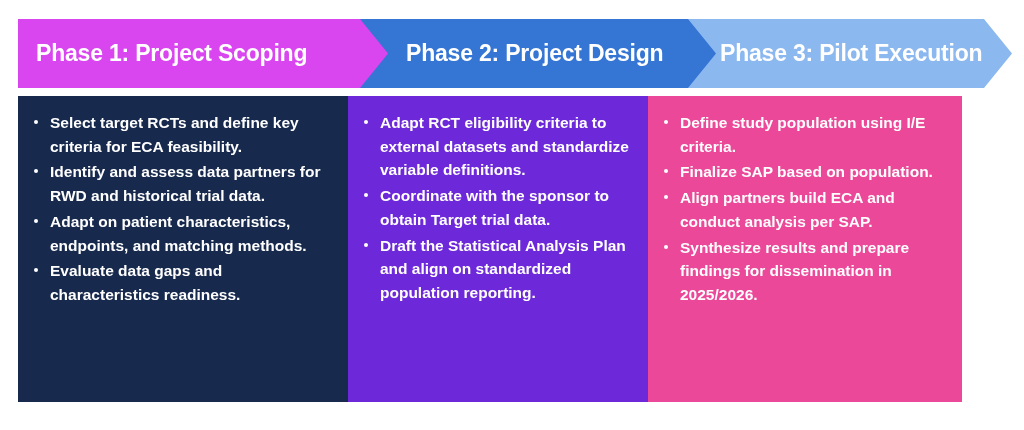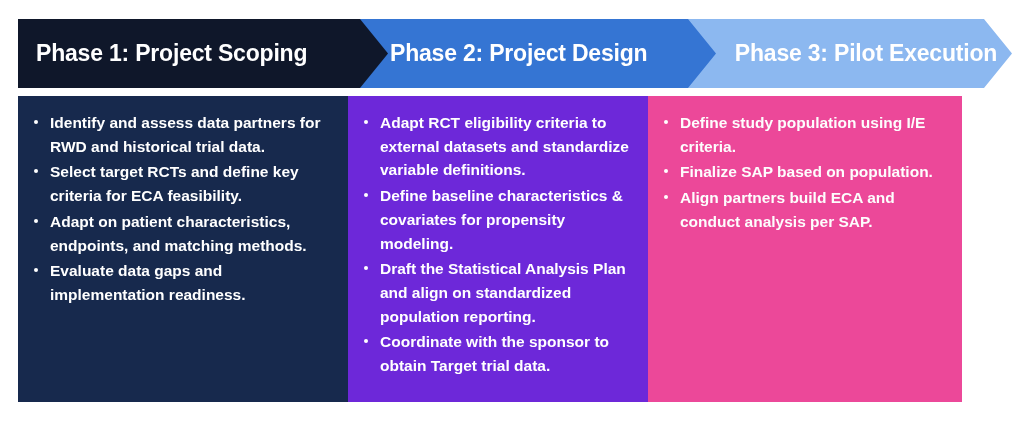--- a/index.html
+++ b/index.html
@@ -44,47 +44,46 @@
     letter-spacing: -0.2px;
     white-space: nowrap;
     position: relative;
     z-index: 3;
   }
 
   
   #header-1 {
     left: 0;
     width: 370px;
-    background: #0f172a;
+    background: #d946ef;
     -webkit-clip-path: polygon(0 0, 342px 0, 370px 50%, 342px 100%, 0 100%);
     clip-path: polygon(0 0, 342px 0, 370px 50%, 342px 100%, 0 100%);
     z-index: 3;
   }
   #header-1 .ph-label { margin-left: 18px; }
 
   
   #header-2 {
     left: 324px;
     width: 374px;
     background: #3575d3;
     -webkit-clip-path: polygon(0 0, 346px 0, 374px 50%, 346px 100%, 0 100%, 28px 50%);
     clip-path: polygon(0 0, 346px 0, 374px 50%, 346px 100%, 0 100%, 28px 50%);
     z-index: 2;
   }
-  #header-2 .ph-label { margin-left: 48px; }
+  #header-2 .ph-label { margin-left: 64px; }
 
   
   #header-3 {
     left: 652px;
     width: 342px;
     background: #8cb8f0;
     -webkit-clip-path: polygon(0 0, 314px 0, 342px 50%, 314px 100%, 0 100%, 28px 50%);
     clip-path: polygon(0 0, 314px 0, 342px 50%, 314px 100%, 0 100%, 28px 50%);
     z-index: 1;
-    justify-content: center;
   }
   #header-3 .ph-label { margin-left: 50px; }
 
   
   .body-row {
     position: absolute;
     left: 18px;
     top: 96px;
     width: 966px;
     height: 306px;
@@ -144,69 +143,69 @@
     </div>
 
   </div>
 
   <div class="body-row">
 
     <div class="phase-body" id="body-1">
       <ul class="bullet-list">
         <li class="bullet-item">
           <span class="dot"></span>
+          <span>Select target RCTs and define key criteria for ECA feasibility.</span>
+        </li>
+        <li class="bullet-item">
+          <span class="dot"></span>
           <span>Identify and assess data partners for RWD and historical trial data.</span>
         </li>
         <li class="bullet-item">
           <span class="dot"></span>
-          <span>Select target RCTs and define key criteria for ECA feasibility.</span>
-        </li>
-        <li class="bullet-item">
-          <span class="dot"></span>
           <span>Adapt on patient characteristics, endpoints, and matching methods.</span>
         </li>
         <li class="bullet-item">
           <span class="dot"></span>
-          <span>Evaluate data gaps and implementation readiness.</span>
+          <span>Evaluate data gaps and characteristics readiness.</span>
         </li>
       </ul>
     </div>
 
     <div class="phase-body" id="body-2">
       <ul class="bullet-list">
         <li class="bullet-item">
           <span class="dot"></span>
           <span>Adapt RCT eligibility criteria to external datasets and standardize variable definitions.</span>
         </li>
         <li class="bullet-item">
           <span class="dot"></span>
-          <span>Define baseline characteristics &amp; covariates for propensity modeling.</span>
+          <span>Coordinate with the sponsor to obtain Target trial data.</span>
         </li>
         <li class="bullet-item">
           <span class="dot"></span>
           <span>Draft the Statistical Analysis Plan and align on standardized population reporting.</span>
-        </li>
-        <li class="bullet-item">
-          <span class="dot"></span>
-          <span>Coordinate with the sponsor to obtain Target trial data.</span>
         </li>
       </ul>
     </div>
 
     <div class="phase-body" id="body-3">
       <ul class="bullet-list">
         <li class="bullet-item">
           <span class="dot"></span>
           <span>Define study population using I/E criteria.</span>
         </li>
         <li class="bullet-item">
           <span class="dot"></span>
           <span>Finalize SAP based on population.</span>
         </li>
         <li class="bullet-item">
           <span class="dot"></span>
           <span>Align partners build ECA and conduct analysis per SAP.</span>
         </li>
+        <li class="bullet-item">
+          <span class="dot"></span>
+          <span>Synthesize results and prepare findings for dissemination in 2025/2026.</span>
+        </li>
       </ul>
     </div>
 
   </div>
 </div>
 
 </body></html>

